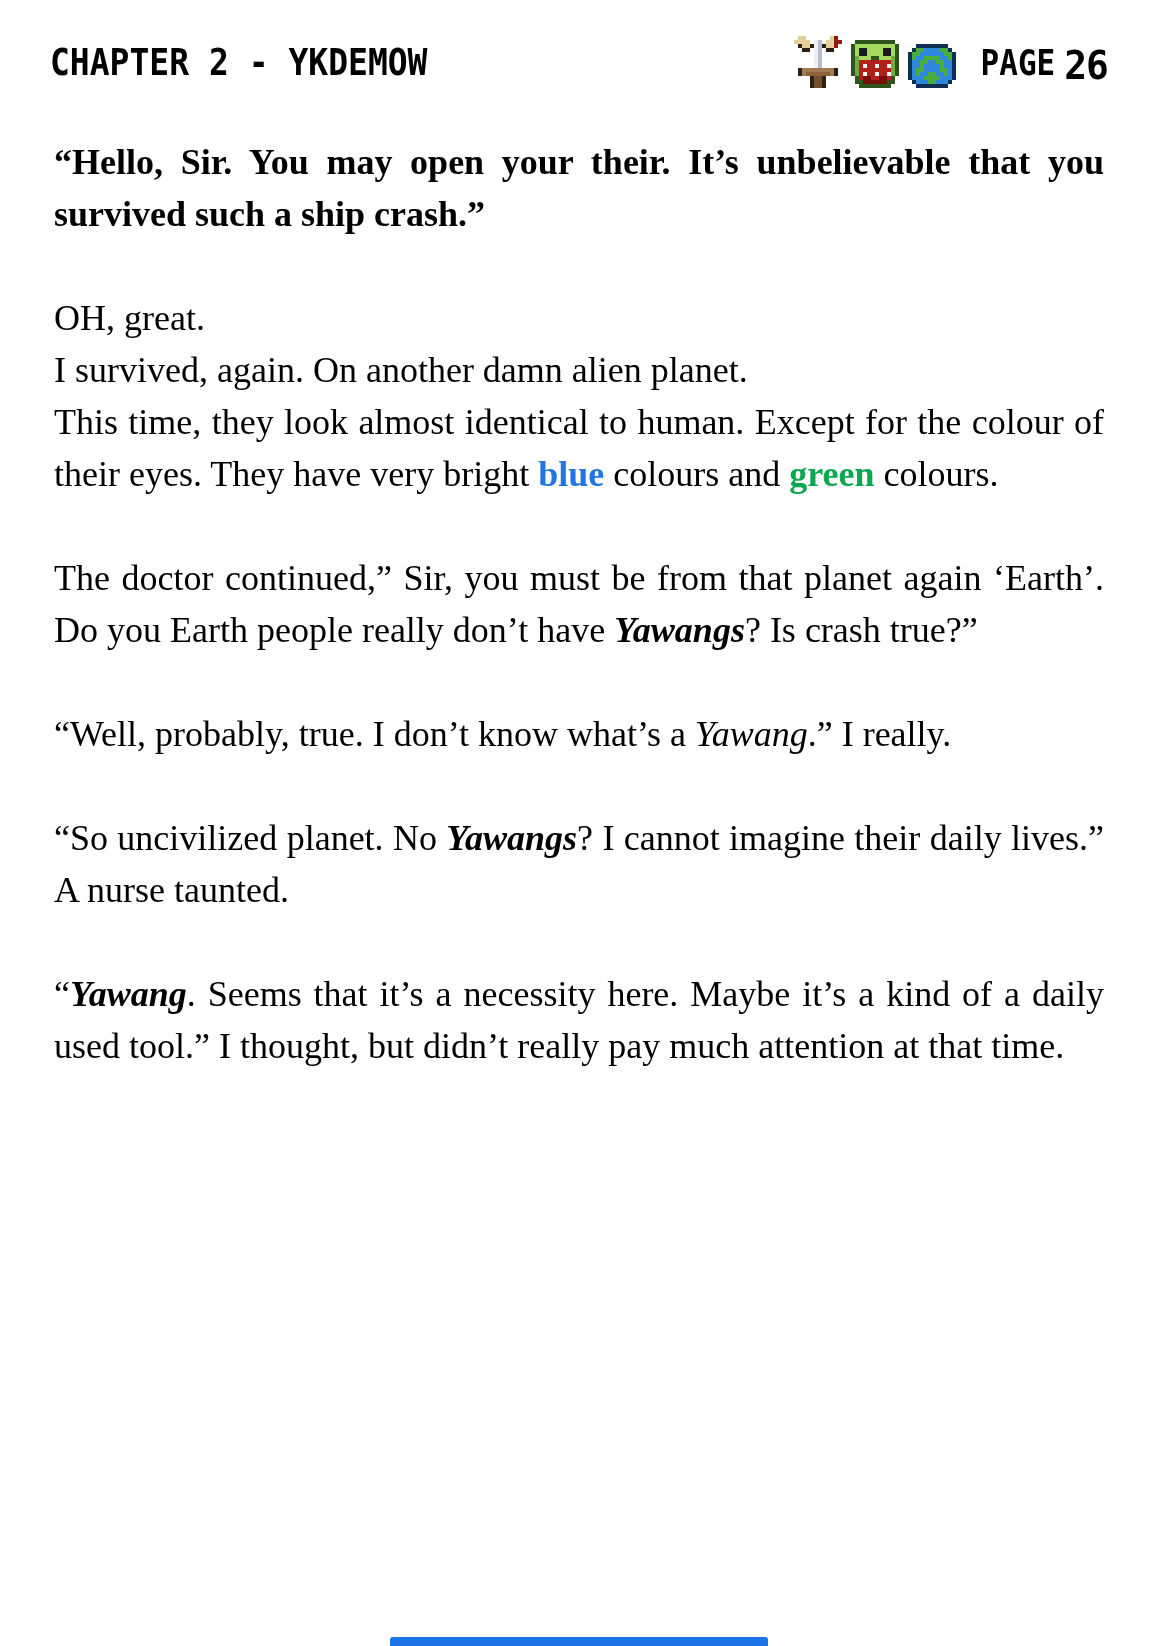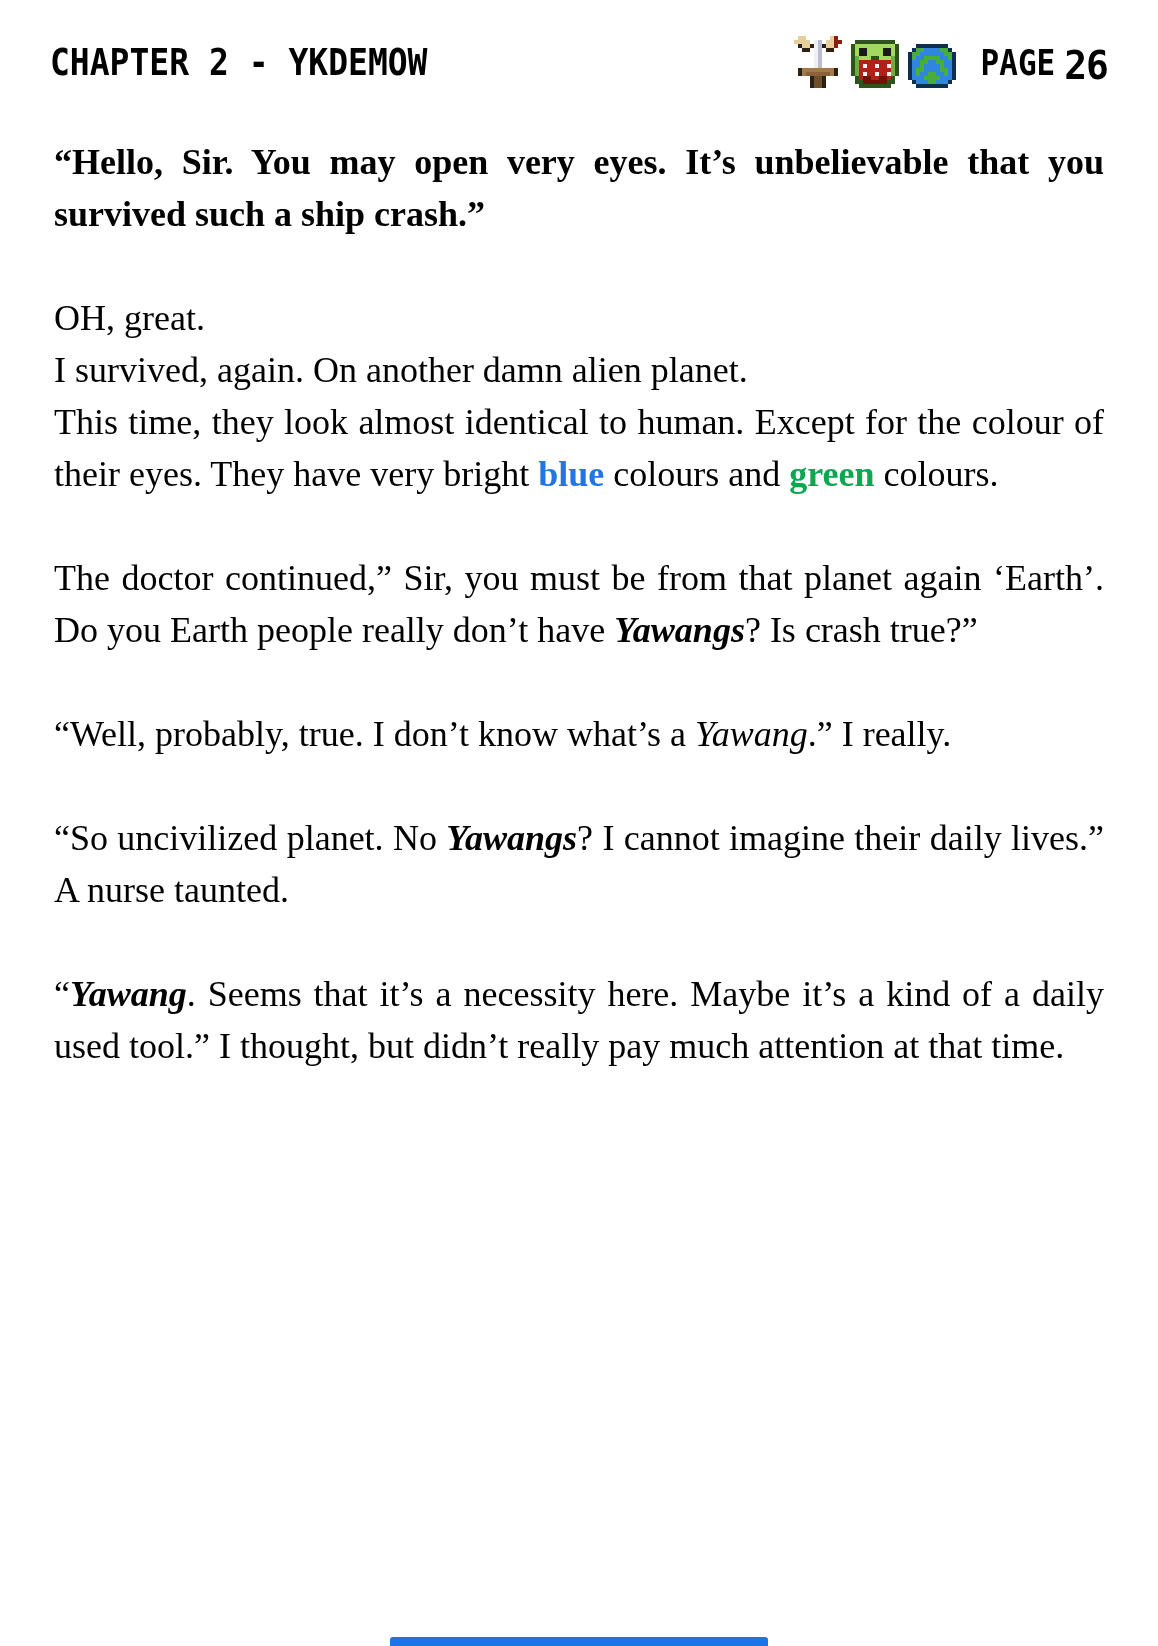--- a/index.html
+++ b/index.html
@@ -400,21 +400,21 @@
           <rect x="36" y="40" width="4" height="4" fill="#0e2f52"></rect>
         </svg>
       </span>
     <span class="page-label">PAGE</span>
     <span class="page-number">26</span>
   </div>
 </header>
 
 <main class="story-text">
   <div id="paragraphs">
-      <p><span class="run bold">“Hello, Sir. You may open very eyes. It’s unbelievable that you survived such a ship crash.”</span></p>
+      <p><span class="run bold">“Hello, Sir. You may open your their. It’s unbelievable that you survived such a ship crash.”</span></p>
       <p><span class="run normal">OH, great.</span><br><span class="run normal">I survived, again. On another damn alien planet.</span><br><span class="run normal">This time, they look almost identical to human. Except for the colour of their eyes. They have very bright </span><span class="run blue">blue</span><span class="run normal"> colours and </span><span class="run green">green</span><span class="run normal"> colours.</span></p>
       <p><span class="run normal">The doctor continued,” Sir, you must be from that planet again ‘Earth’. Do you Earth people really don’t have </span><span class="run bold-italic">Yawangs</span><span class="run normal">? Is crash true?”</span></p>
       <p><span class="run normal">“Well, probably, true. I don’t know what’s a </span><span class="run italic">Yawang</span><span class="run normal">.” I really.</span></p>
       <p><span class="run normal">“So uncivilized planet. No </span><span class="run bold-italic">Yawangs</span><span class="run normal">? I cannot imagine their daily lives.” A nurse taunted.</span></p>
       <p><span class="run normal">“</span><span class="run bold-italic">Yawang</span><span class="run normal">. Seems that it’s a necessity here. Maybe it’s a kind of a daily used tool.” I thought, but didn’t really pay much attention at that time.</span></p>
     </div>
 </main>
 
 <div class="bottom-bar"></div>
 

